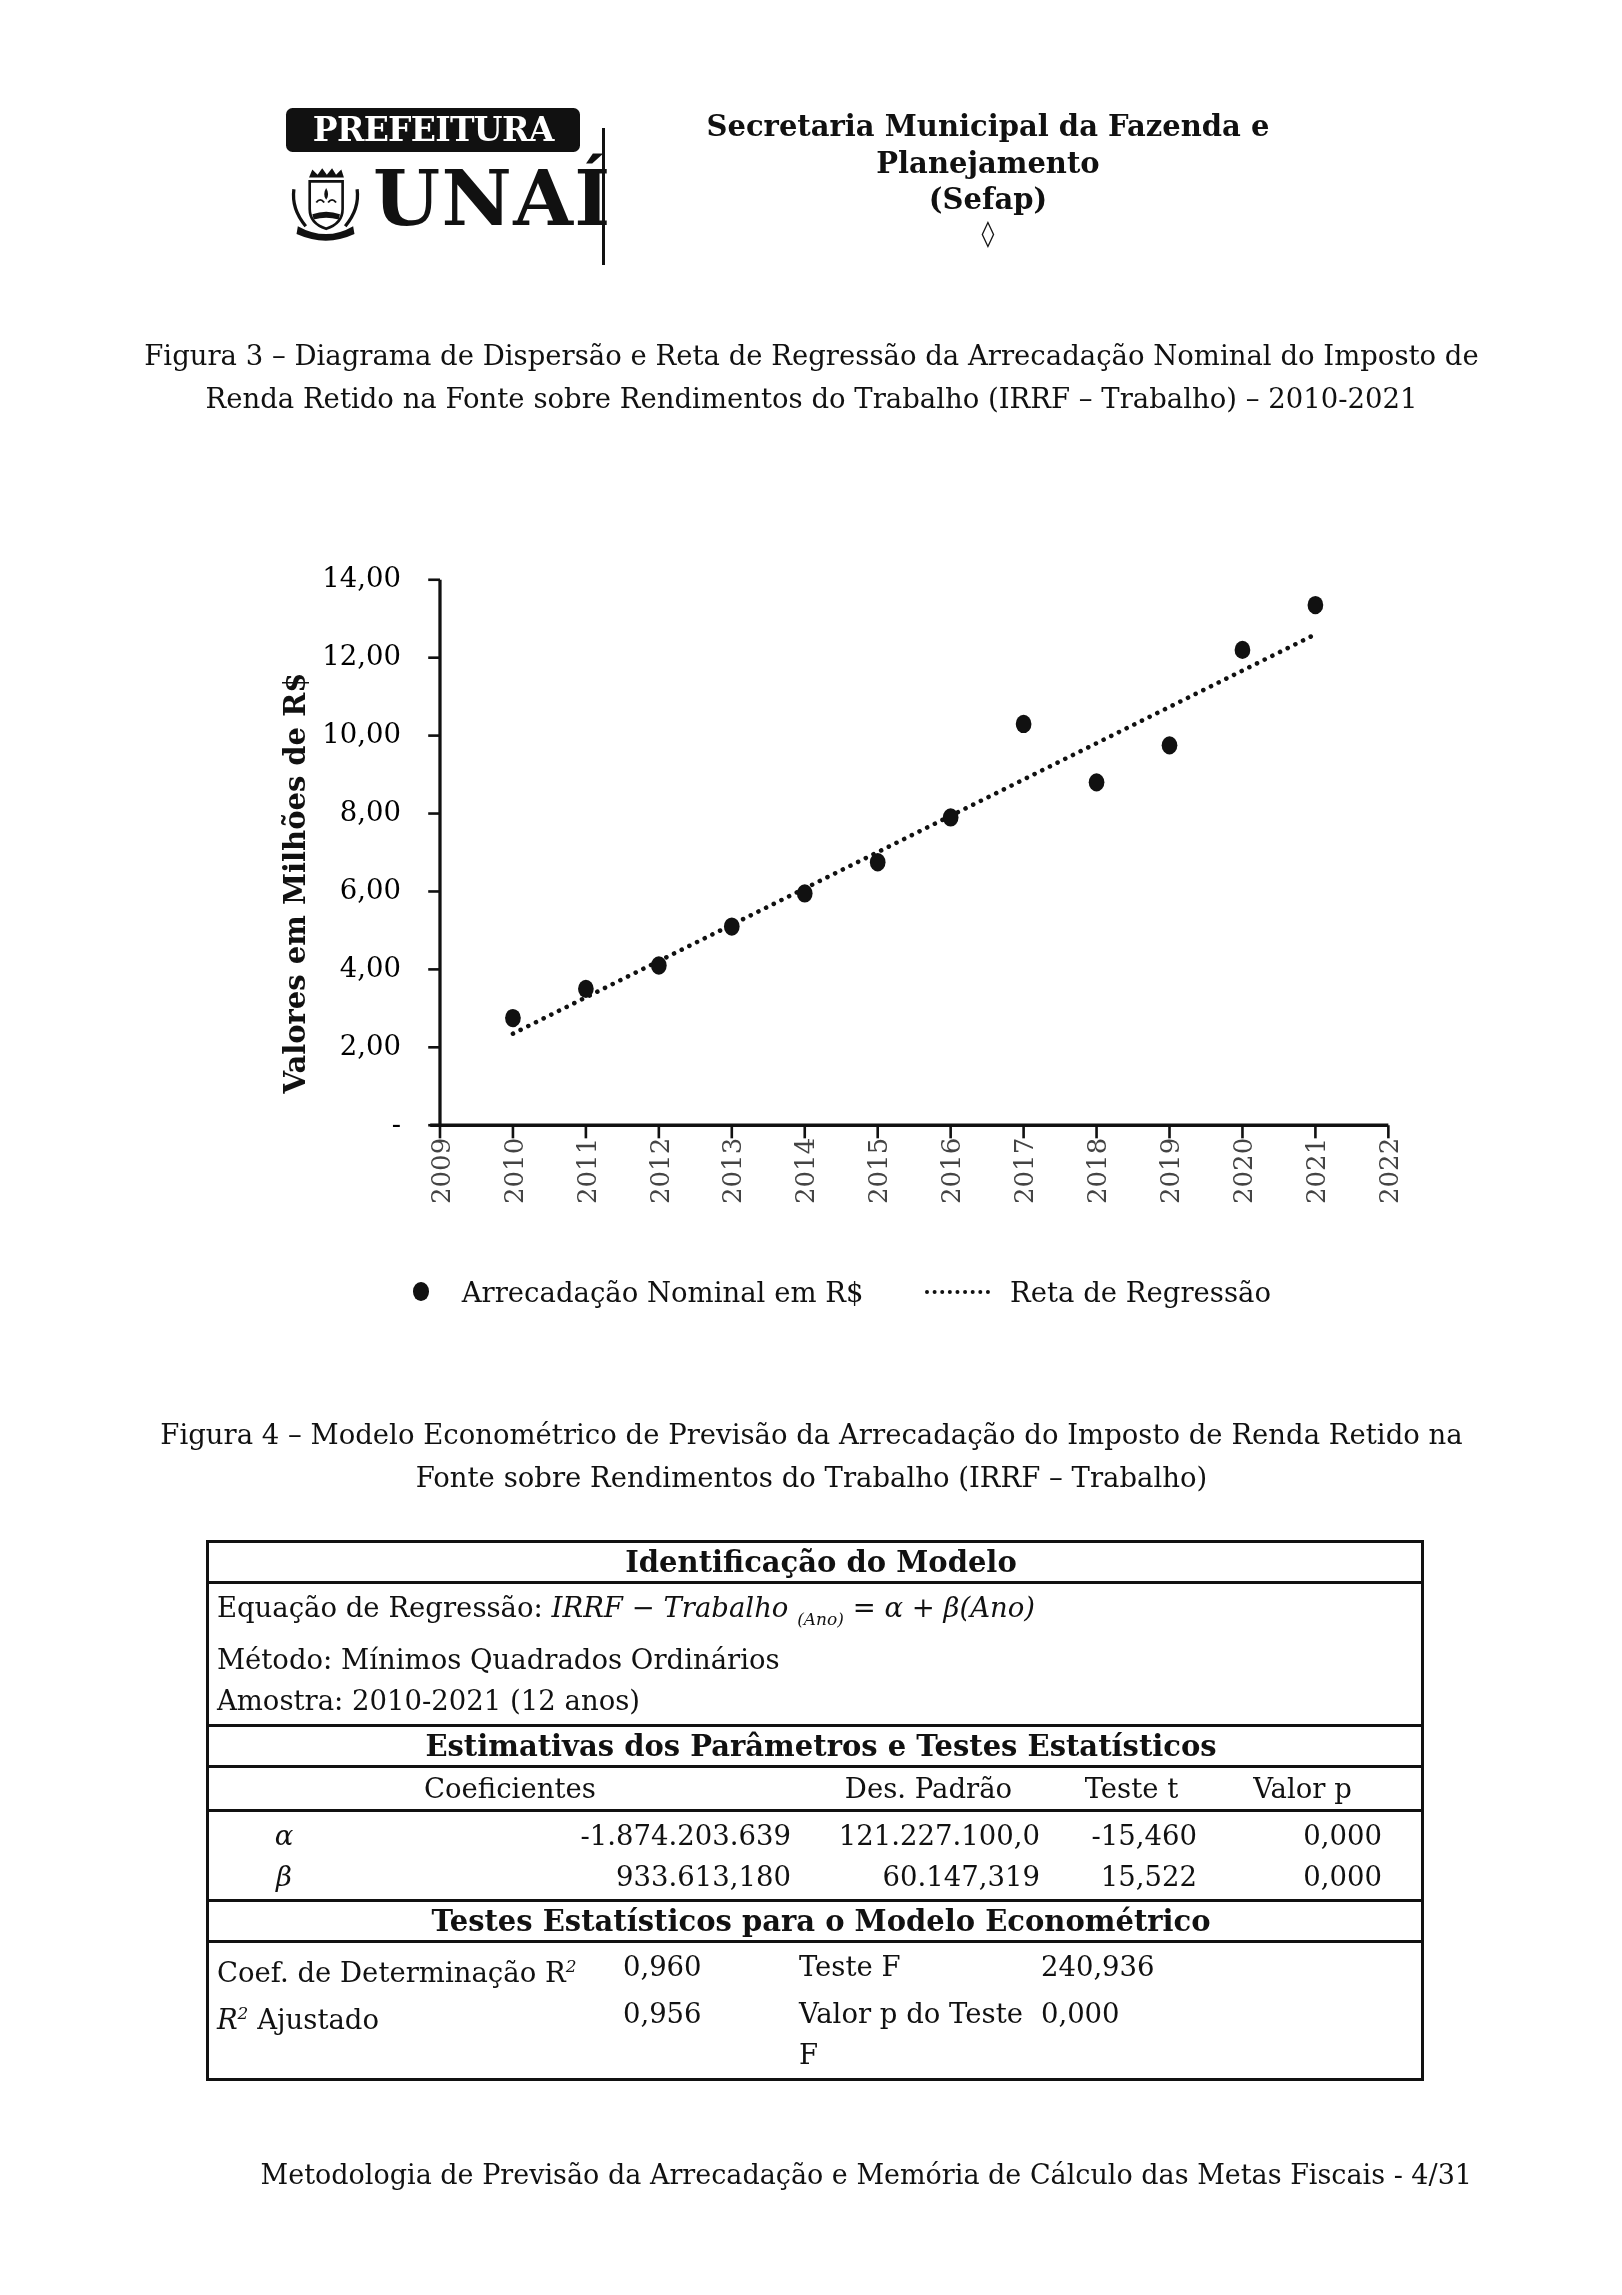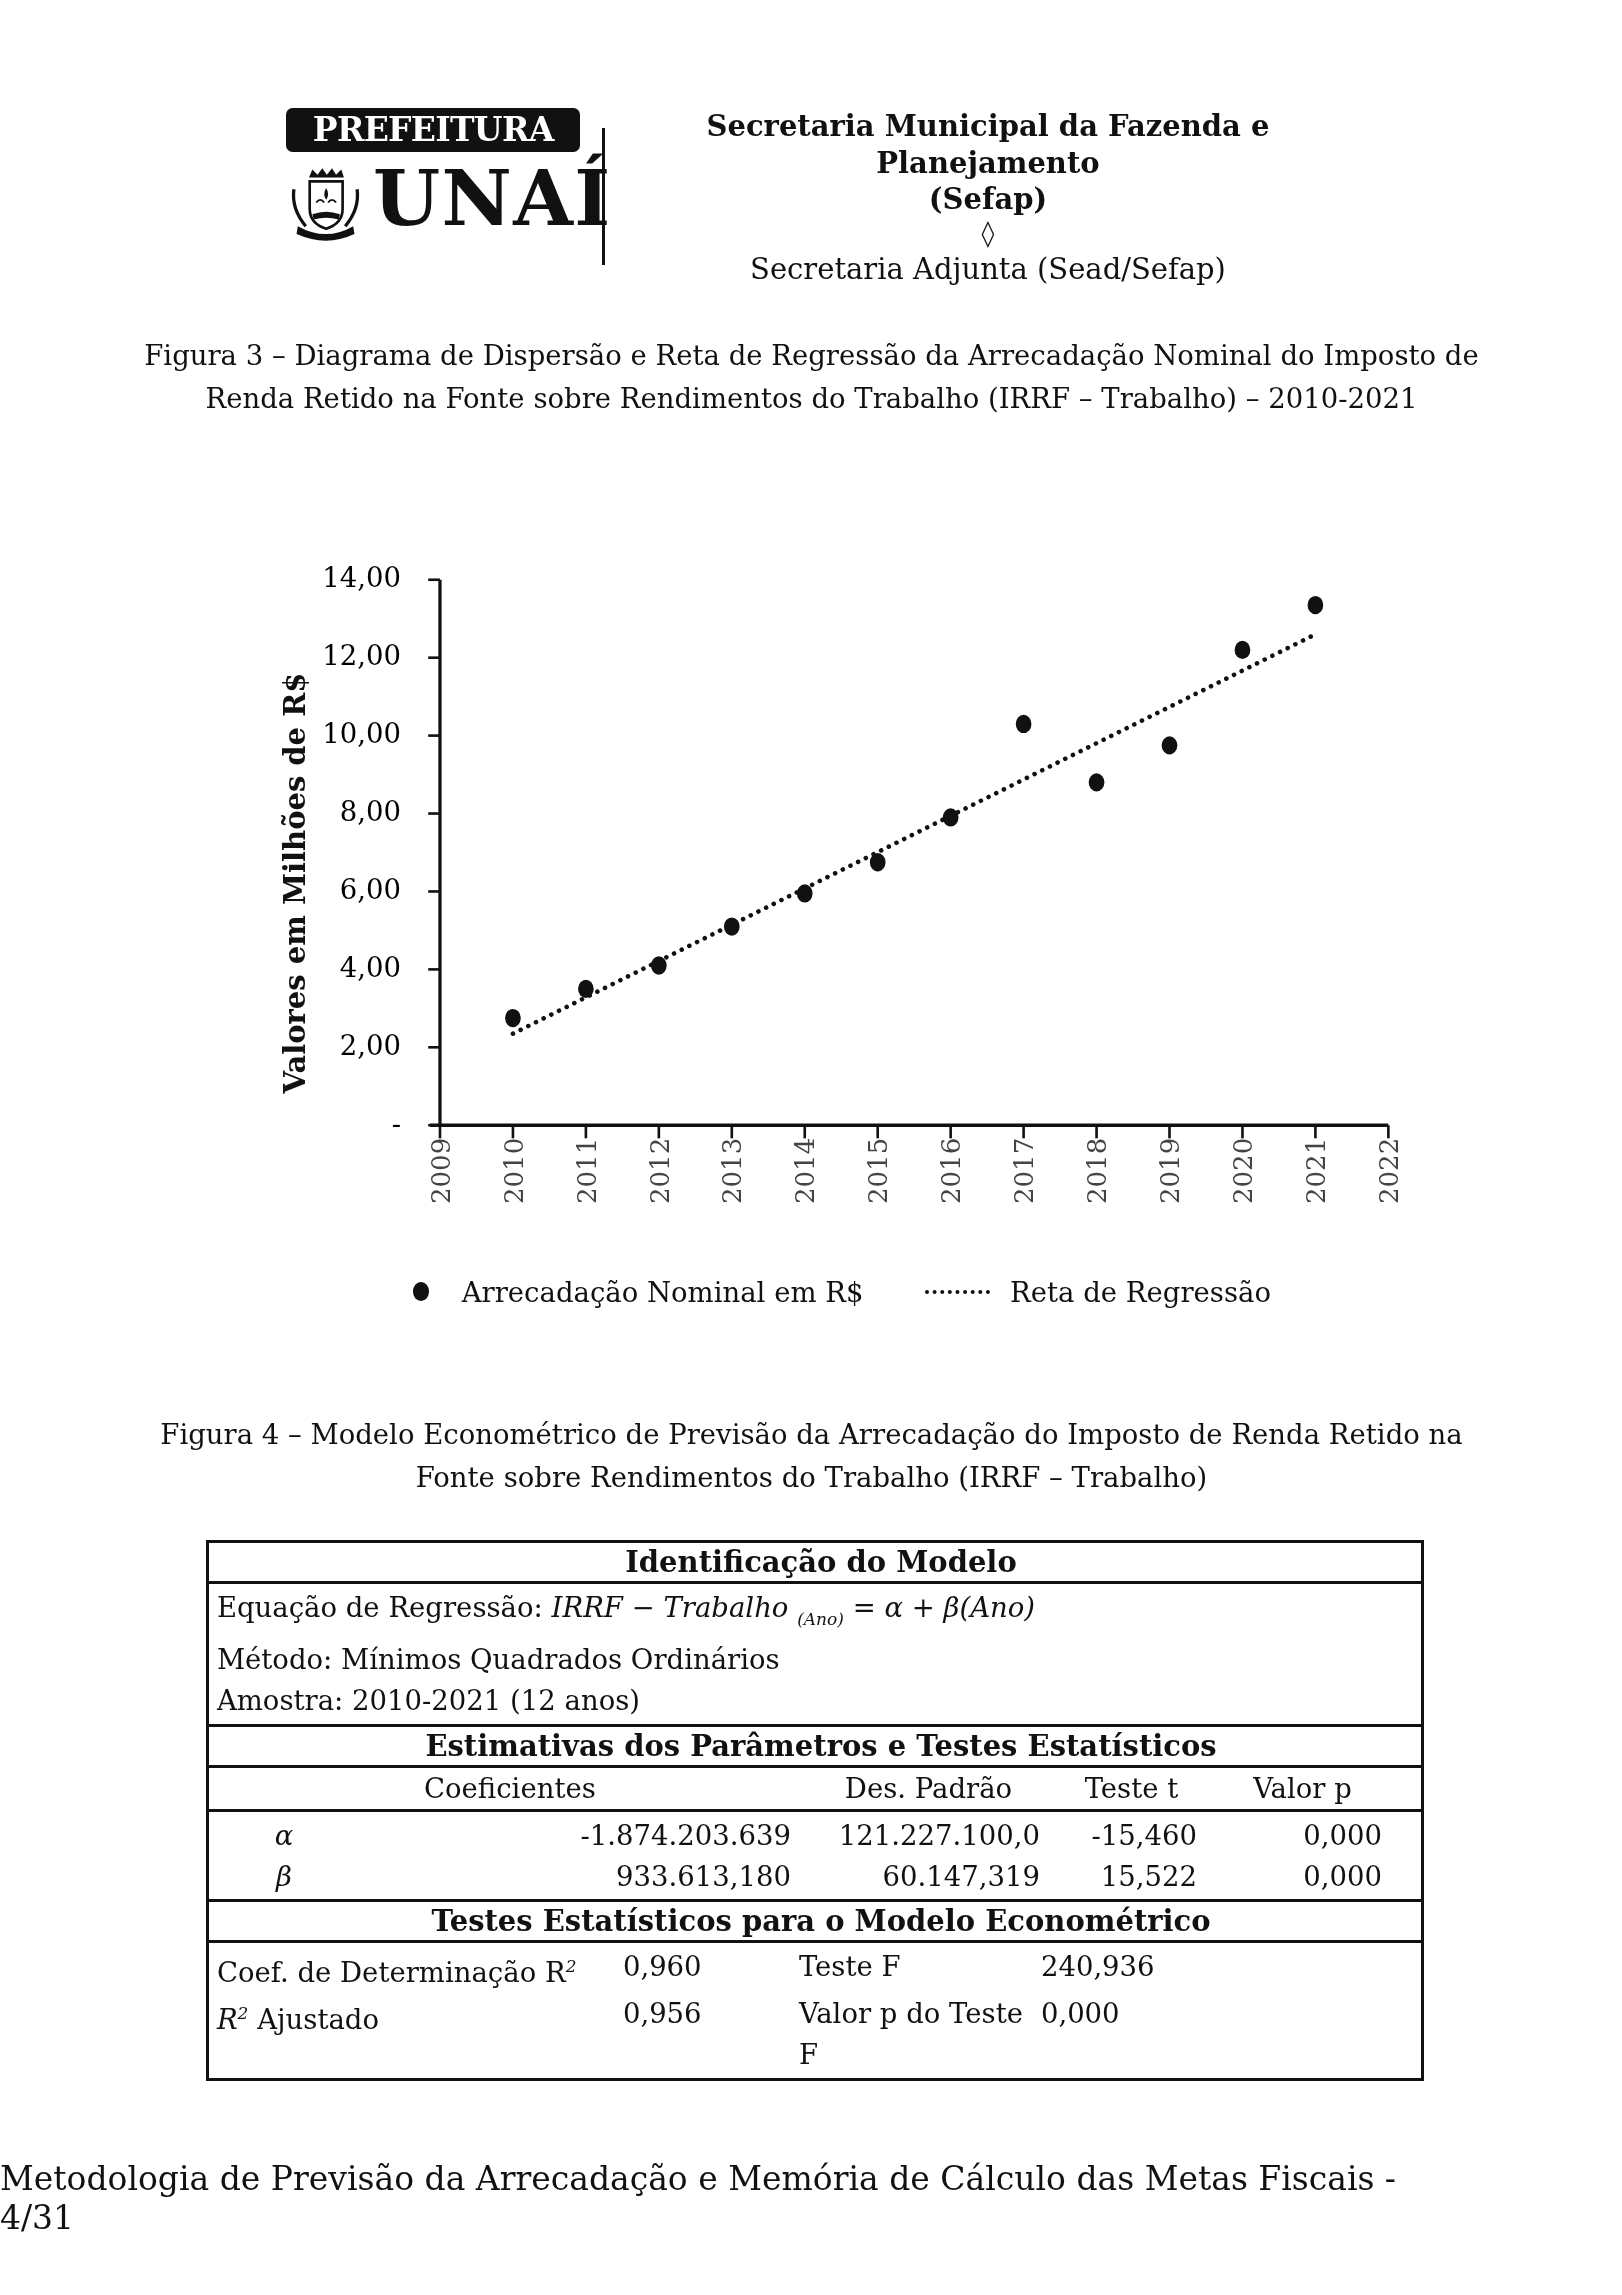--- a/index.html
+++ b/index.html
@@ -55,21 +55,21 @@
   .grid-row > div { text-align: right; padding-right: 13px; }
   .grid-row .greek { text-align: center; font-style: italic; padding-right: 0; }
   .hdr-row { border-bottom: 3.3px solid #111; }
   .hdr-row > div { text-align: center; padding-right: 0; }
   .params { border-bottom: 3.3px solid #111; padding: 2.6px 0; }
   .stats-row { display: grid; grid-template-columns: 406px 150px 268px 366px; line-height: 41px; padding: 0 7.9px; }
   .stats-row .num { text-align: left; padding-right: 13px; }
   .stats-row .lbl2 { padding-left: 26px; }
   sup { font-size: 17px; }
 
-  .footer { position: absolute; right: 150px; top: 2159px; font-size: 33px; }
+  .footer { position: absolute; right: 150px; top: 2159px; font-size: 27px; }
 </style>
 </head>
 <body>
 
 <div class="header">
   <div class="logo">
     <div class="logo-pill">PREFEITURA DE</div>
     <svg class="logo-crest" viewBox="0 0 120 120">
       <path d="M35 22 L40 10 L48 18 L55 8 L62 18 L70 8 L76 18 L84 10 L88 22 Z" fill="#111"></path>
       <path d="M36 28 L86 28 L86 70 Q86 92 61 100 Q36 92 36 70 Z" fill="#fff" stroke="#111" stroke-width="4"></path>
@@ -79,21 +79,20 @@
       <path d="M12 40 Q8 70 30 96 M108 40 Q112 70 90 96" stroke="#111" stroke-width="5" fill="none"></path>
       <path d="M18 96 Q61 120 102 96 L104 108 Q61 128 16 108 Z" fill="#111"></path>
     </svg>
     <div class="logo-city">UNAÍ</div>
   </div>
   <div class="header-divider"></div>
   <div class="header-text">
     <div class="h-line1">Secretaria Municipal da Fazenda e Planejamento</div>
     <div class="h-line2">(Sefap)</div>
     <div class="h-diamond">◊</div>
-    <div class="h-line3">Secretaria Adjunta (Sead/Sefap)</div>
   </div>
 </div>
 
 <div class="caption" style="top:334px;">
   <div>Figura 3 – Diagrama de Dispersão e Reta de Regressão da Arrecadação Nominal do Imposto de</div>
   <div>Renda Retido na Fonte sobre Rendimentos do Trabalho (IRRF – Trabalho) – 2010-2021</div>
 </div>
 
 <div class="chart">
   <div class="ylabel-wrap">

